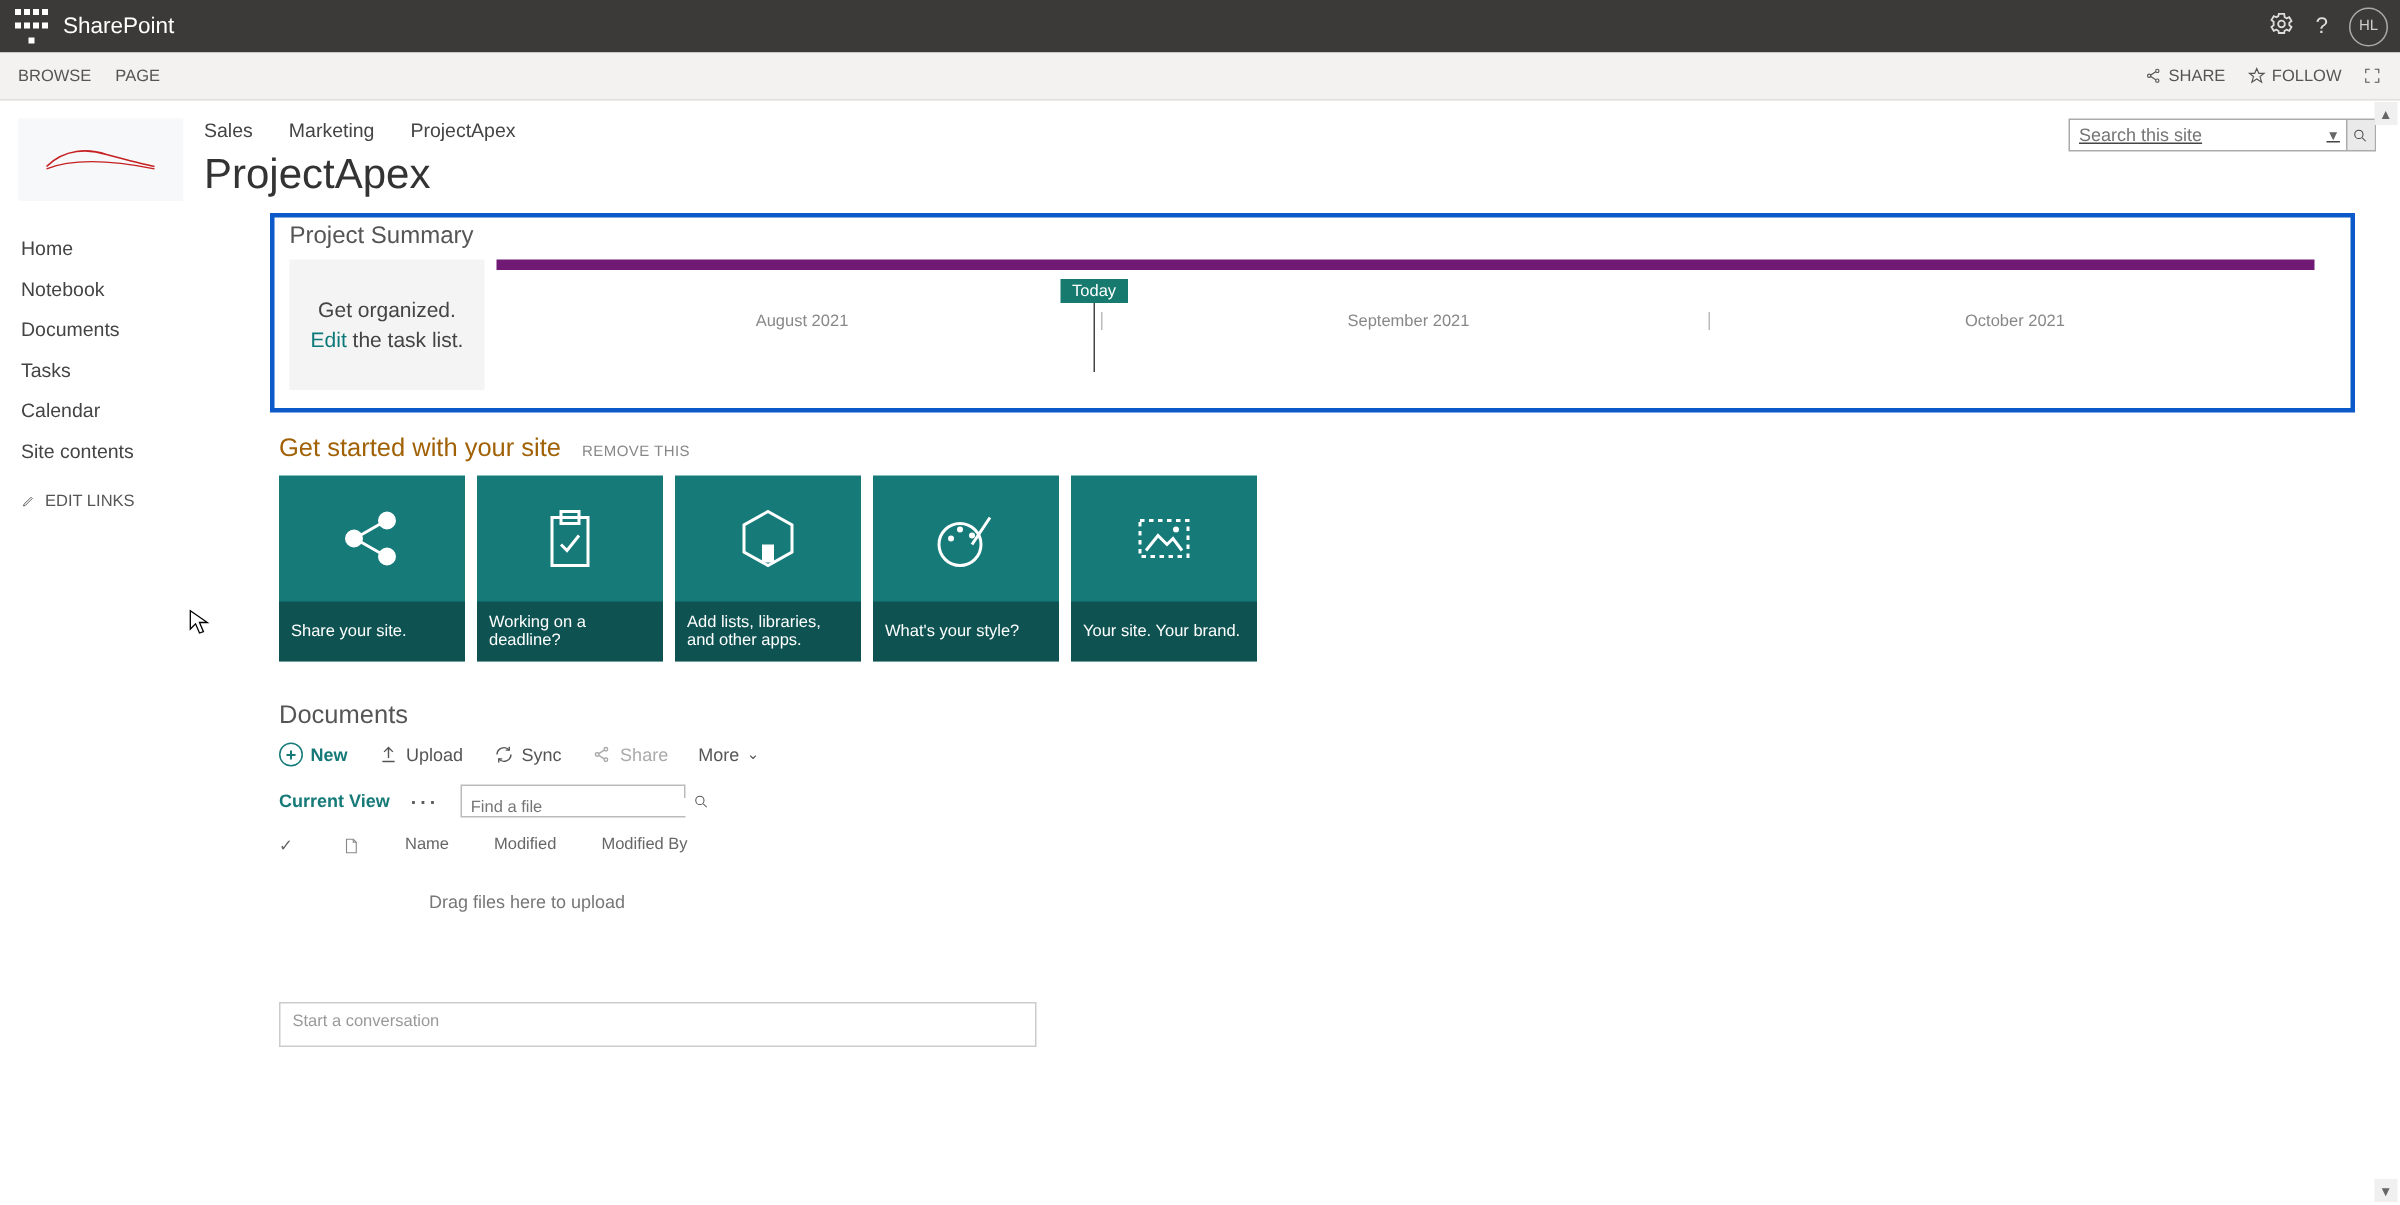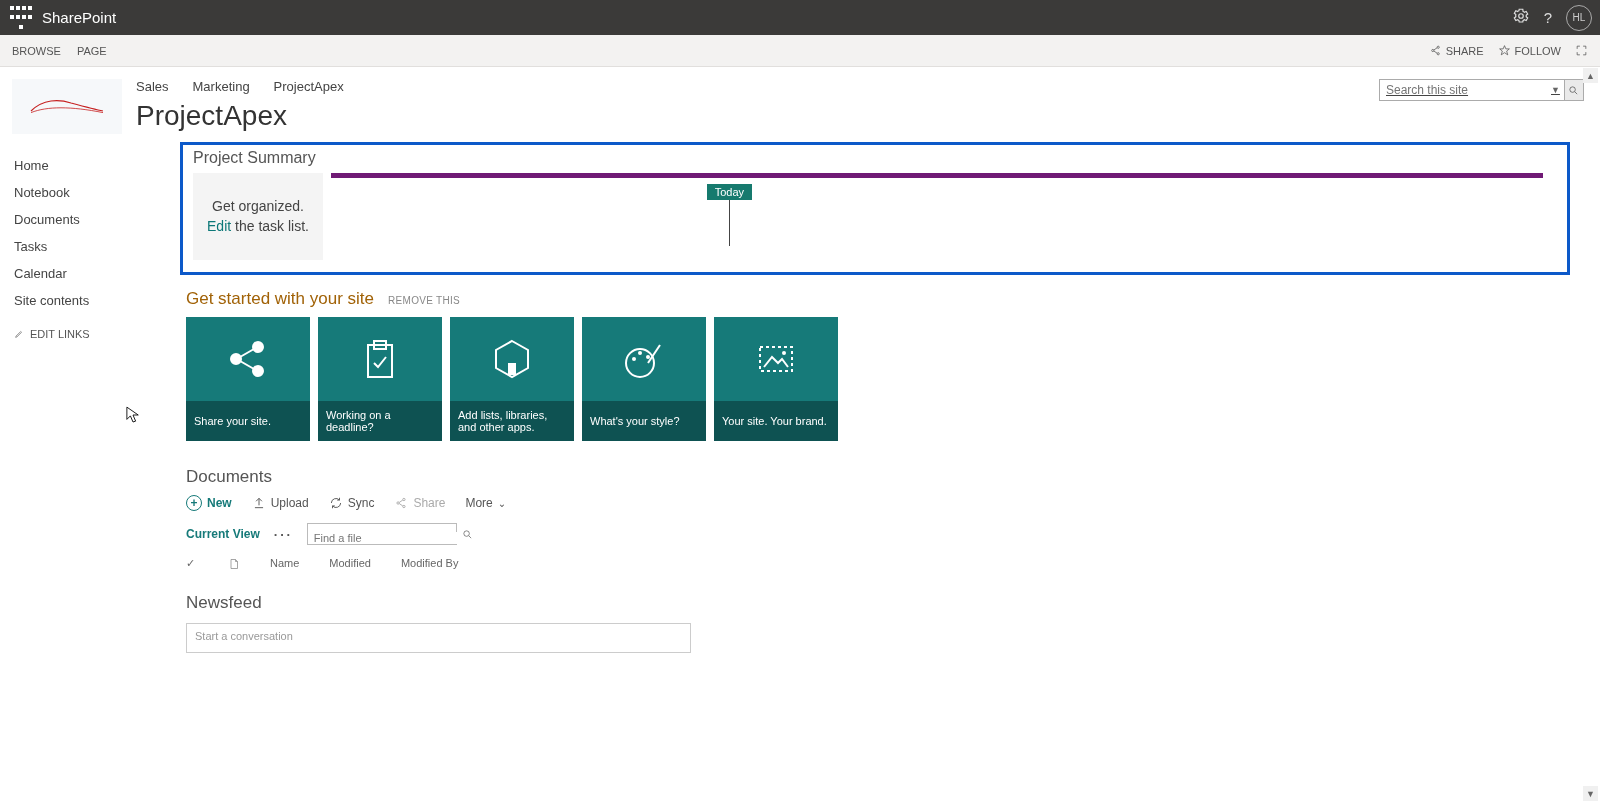--- a/index.html
+++ b/index.html
@@ -42,21 +42,21 @@
   .edit-links svg{width:10px;height:10px;fill:none;stroke:#555;stroke-width:1.5;}
   
   .content { flex:1; padding: 4px 24px 20px 20px; position:relative;}
   
   
   .proj-summary { border:3px solid #0c59c9; padding: 4px 24px 12px 10px; margin-bottom: 12px; margin-right:6px;}
   .proj-summary h2 { font-size: 16px; font-weight:400; color:#555; margin-bottom:4px;}
   .ps-body { display:flex; gap:8px; margin-top:6px;}
   .ps-left { width: 130px; background:#f4f4f4; padding: 24px 10px; text-align:center; font-size:14px; color:#444; line-height:1.4;}
   .ps-left .editlink{ color:#0c7878; cursor:pointer;}
-  .ps-timeline { flex:1; position:relative; padding-top: 28px; border-top:5px solid #701a75;}
+  .ps-timeline { flex:1; position:relative; padding-top: 28px; border-top:7px solid #701a75;}
   .today-marker{ position:absolute; top:6px; left:31%;}
   .today-pill{ background:#167a6e; color:#fff; font-size:11px; padding:2px 8px;}
   .today-line{ width:1px; height:46px; background:#444; margin:0 auto;}
   .month-row { display:flex; font-size:11px; color:#888; margin-bottom:4px;}
   .month { flex:1; border-left:1px solid #bbb; padding-left:4px; height:12px;}
   .timeline-bar { border:1px solid #bbb; height:22px; display:flex; align-items:center; justify-content:center; font-size:12px; color:#666;}
   
   
   .get-started { padding-left: 6px; margin-top:14px;}
   .gs-head{ display:flex; align-items:baseline; gap:14px; margin-bottom:8px;}
@@ -206,20 +206,25 @@
       <div class="ps-body">
         <div class="ps-left">
           <span>Get organized.</span><br>
           <span class="editlink">Edit</span><span> the task list.</span>
         </div>
         <div class="ps-timeline">
           <div class="today-marker">
             <div class="today-pill">Today</div>
             <div class="today-line"></div>
           </div>
+          <div class="month-row">
+            <div class="month" style="border-left:none;text-align:center;">August 2021</div>
+            <div class="month" style="text-align:center;">September 2021</div>
+            <div class="month" style="text-align:center;">October 2021</div>
+          </div>
         </div>
       </div>
     </div>
 
     <div class="get-started">
       <div class="gs-head">
         <h2>Get started with your site</h2>
         <span class="remove">REMOVE THIS</span>
       </div>
       <div class="tiles">
@@ -330,24 +335,24 @@
         <span>
           <svg width="12" height="14" viewBox="0 0 24 24" fill="none" stroke="#888" stroke-width="1.5">
               <path d="M6 3h9l4 4v14H6z"></path>
               <path d="M15 3v4h4"></path>
             </svg>
         </span>
         <span>Name</span>
         <span>Modified</span>
         <span>Modified By</span>
       </div>
+      <div class="drag-hint">Drag files here to upload</div>
     </div>
 
     <div class="news-sec">
-      <h2>Newsfeed</h2>
       <div class="news-box">Start a conversation</div>
     </div>
 
   </div>
 </div>
 
 <div class="cursor">
   <svg viewBox="0 0 16 20">
       <path d="M1 1l0 14 4-4 3 7 3-1-3-7 6 0z"></path>
     </svg>

